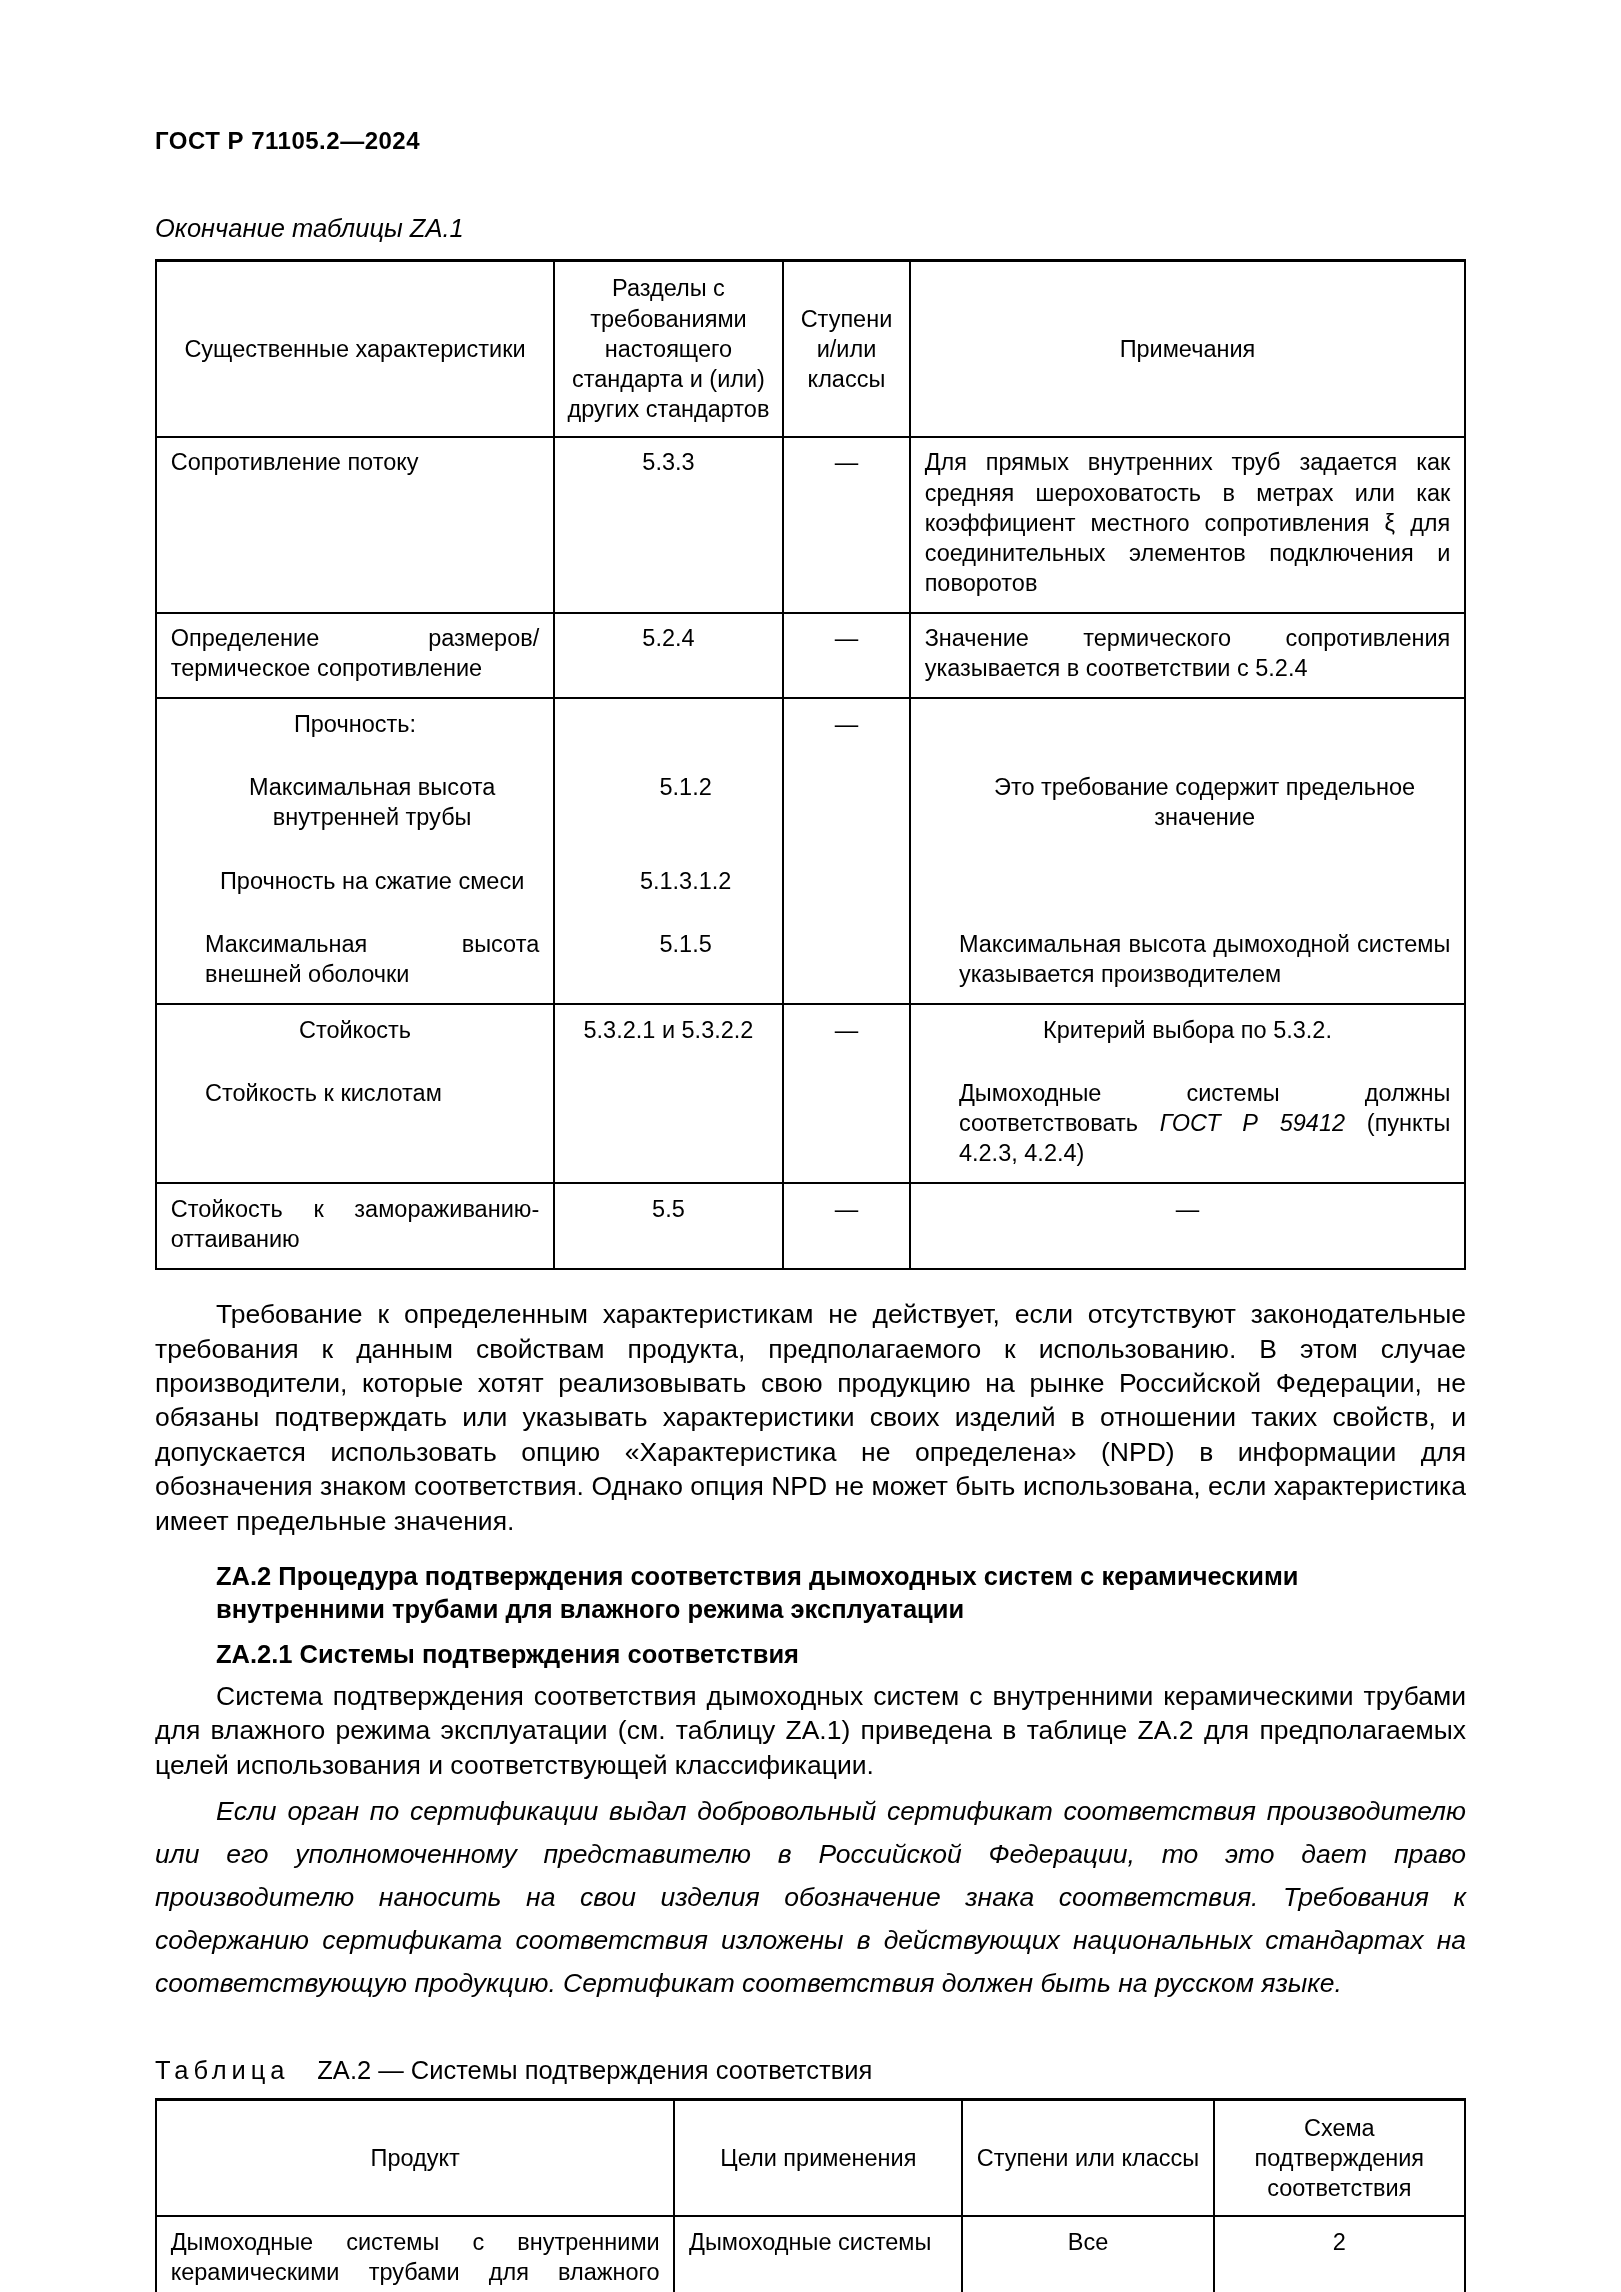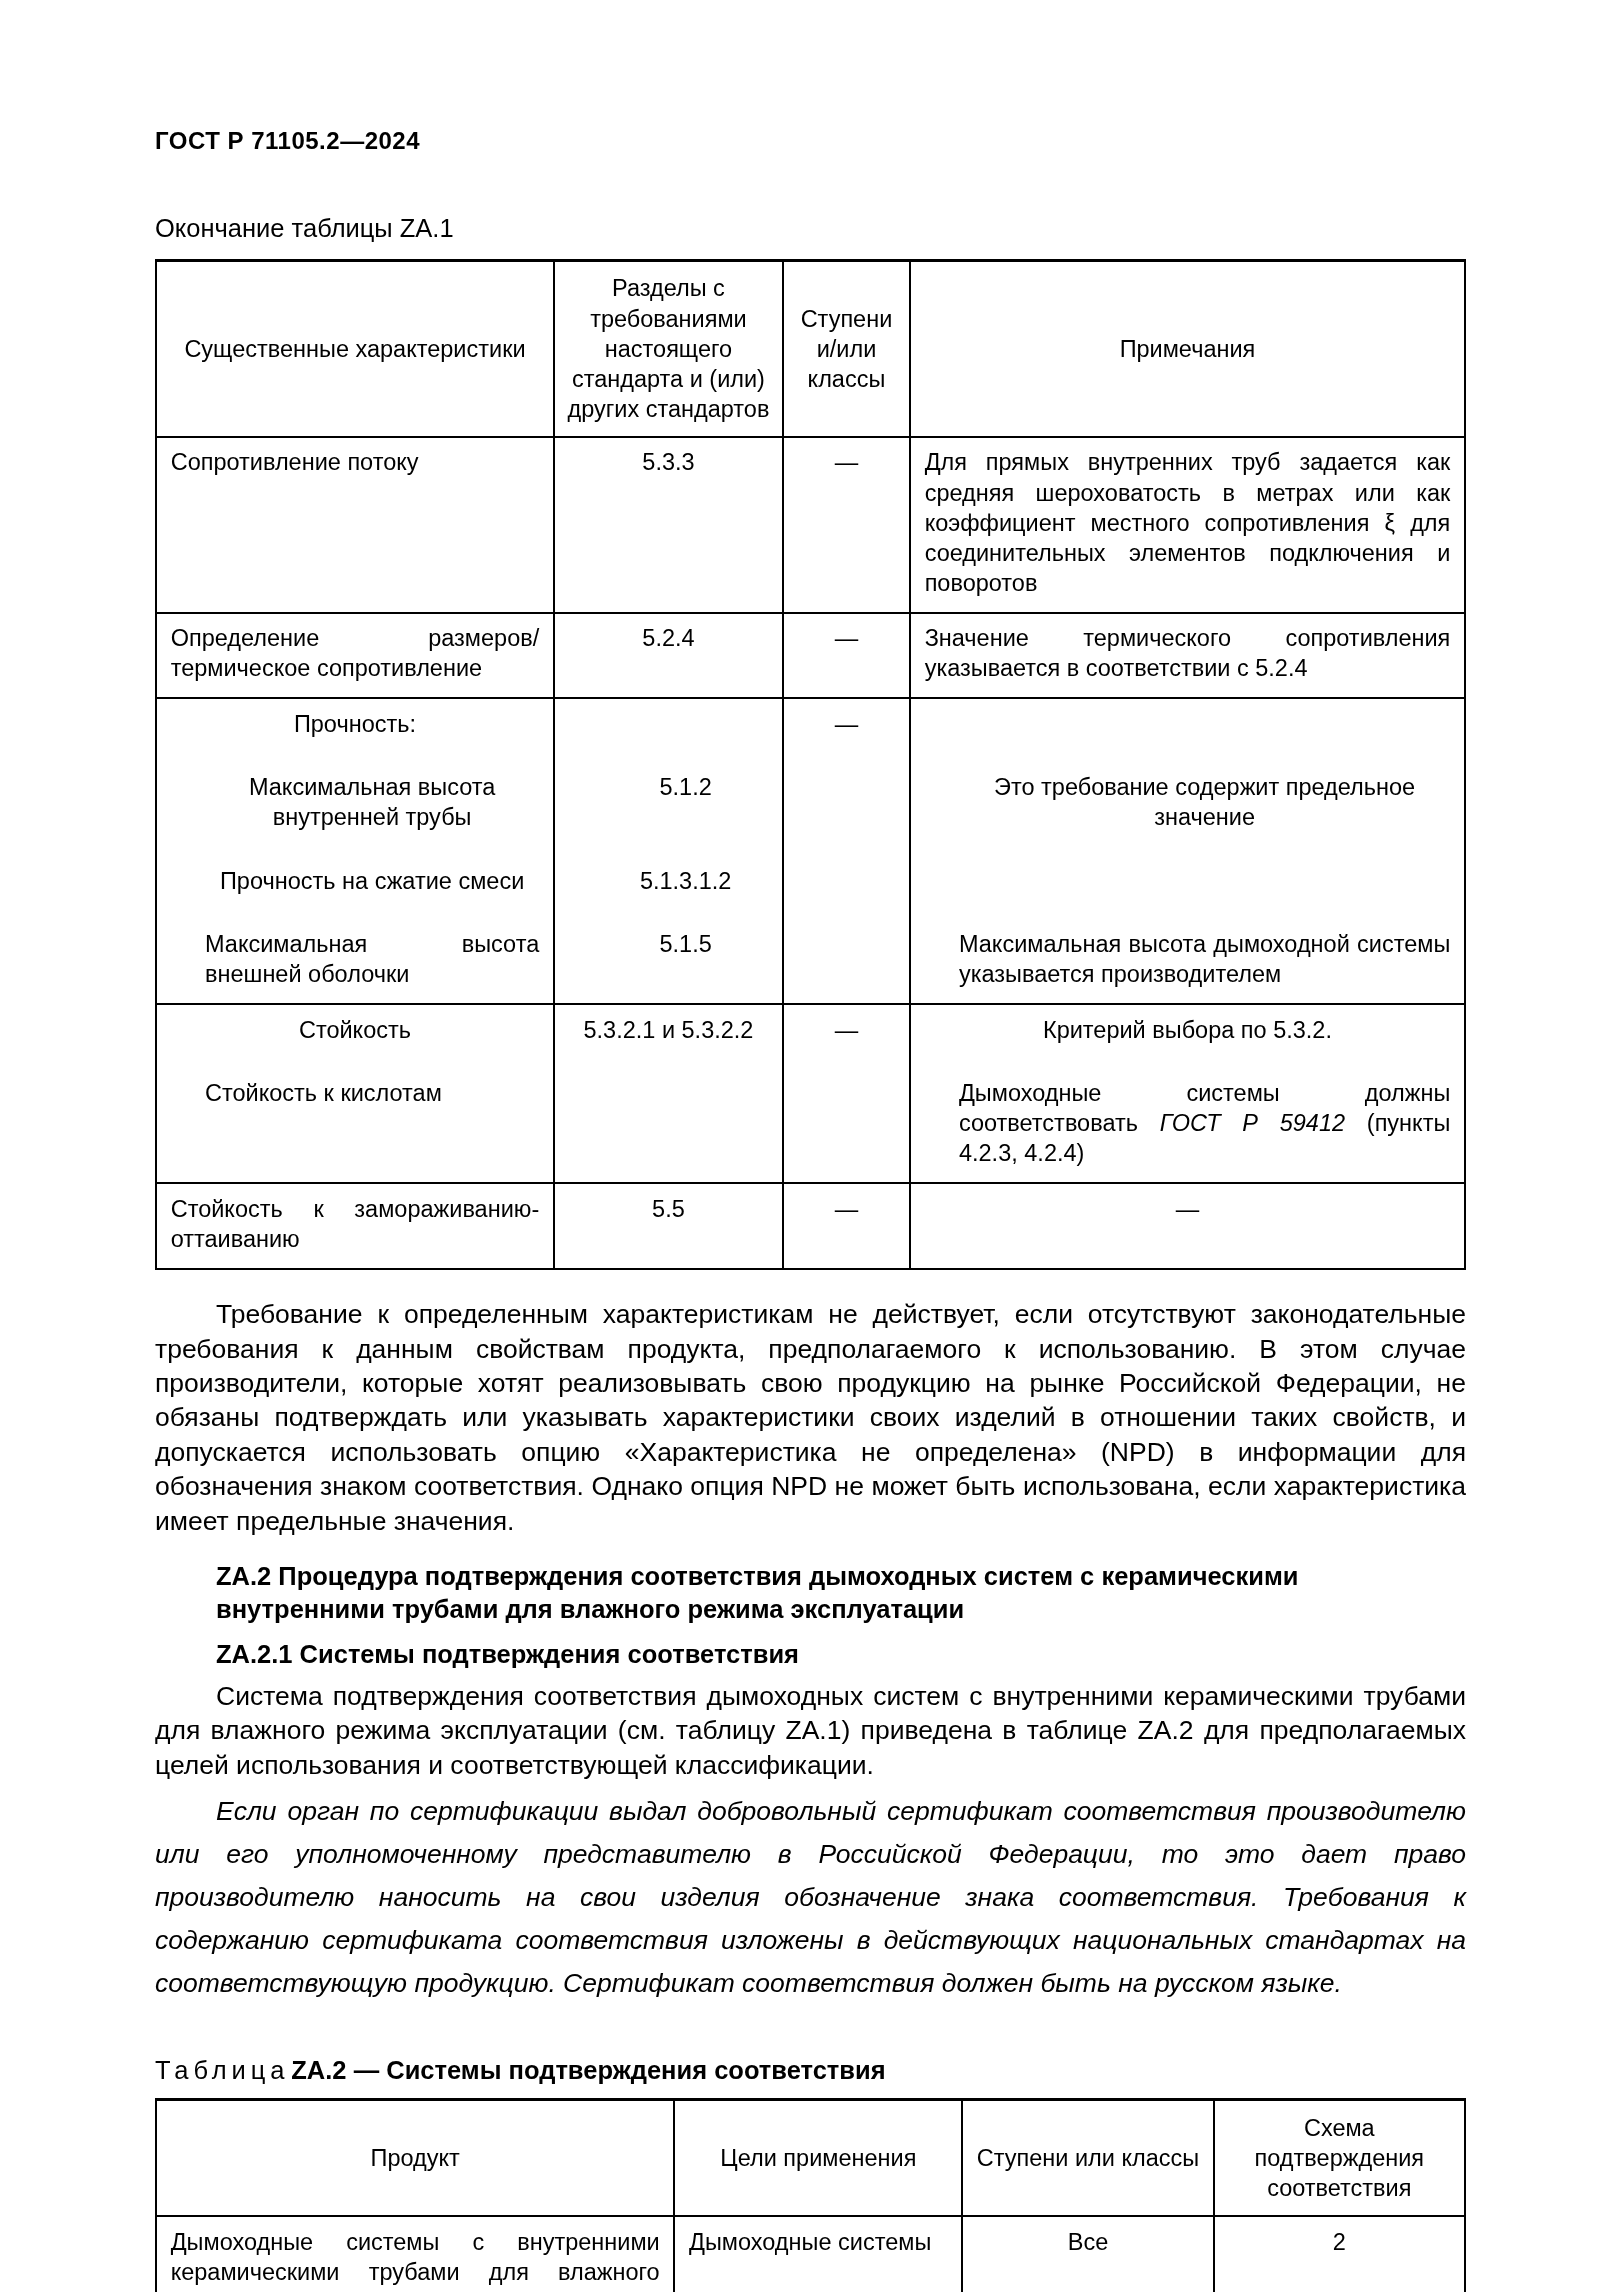--- a/index.html
+++ b/index.html
@@ -13,20 +13,21 @@
     font-family: "Liberation Sans", sans-serif;
     padding: 127px 155px 59px 155px;
     position: relative;
   }
   .doc-header {
     font-weight: bold;
     font-size: 24px;
     letter-spacing: 0.5px;
   }
   .tbl-caption-1 {
+    font-style: italic;
     font-size: 25.5px;
     margin-top: 59px;
     margin-bottom: 15.7px;
   }
   table.gost {
     width: 100%;
     border-collapse: collapse;
     border: 2px solid #000;
     border-top: 3.9px solid #000;
     border-bottom: 2.9px solid #000;
@@ -74,21 +75,21 @@
     font-style: italic;
     line-height: 1.62;
     margin-top: 7.8px;
   }
   .tbl-caption-2 {
     font-size: 25.5px;
     margin-top: 51px;
     margin-bottom: 13.7px;
   }
   .tbl-caption-2 .spaced { letter-spacing: 4.9px; }
-  .tbl-caption-2 .rest { margin-left: 2px; font-weight: bold; }
+  .tbl-caption-2 .rest { margin-left: 28px; }
   i.ref { }
 </style>
 </head>
 <body>
 
 <div class="page">
 
   <div class="doc-header">ГОСТ Р 71105.2—2024</div>
 
   <div class="tbl-caption-1">Окончание таблицы ZA.1</div>

